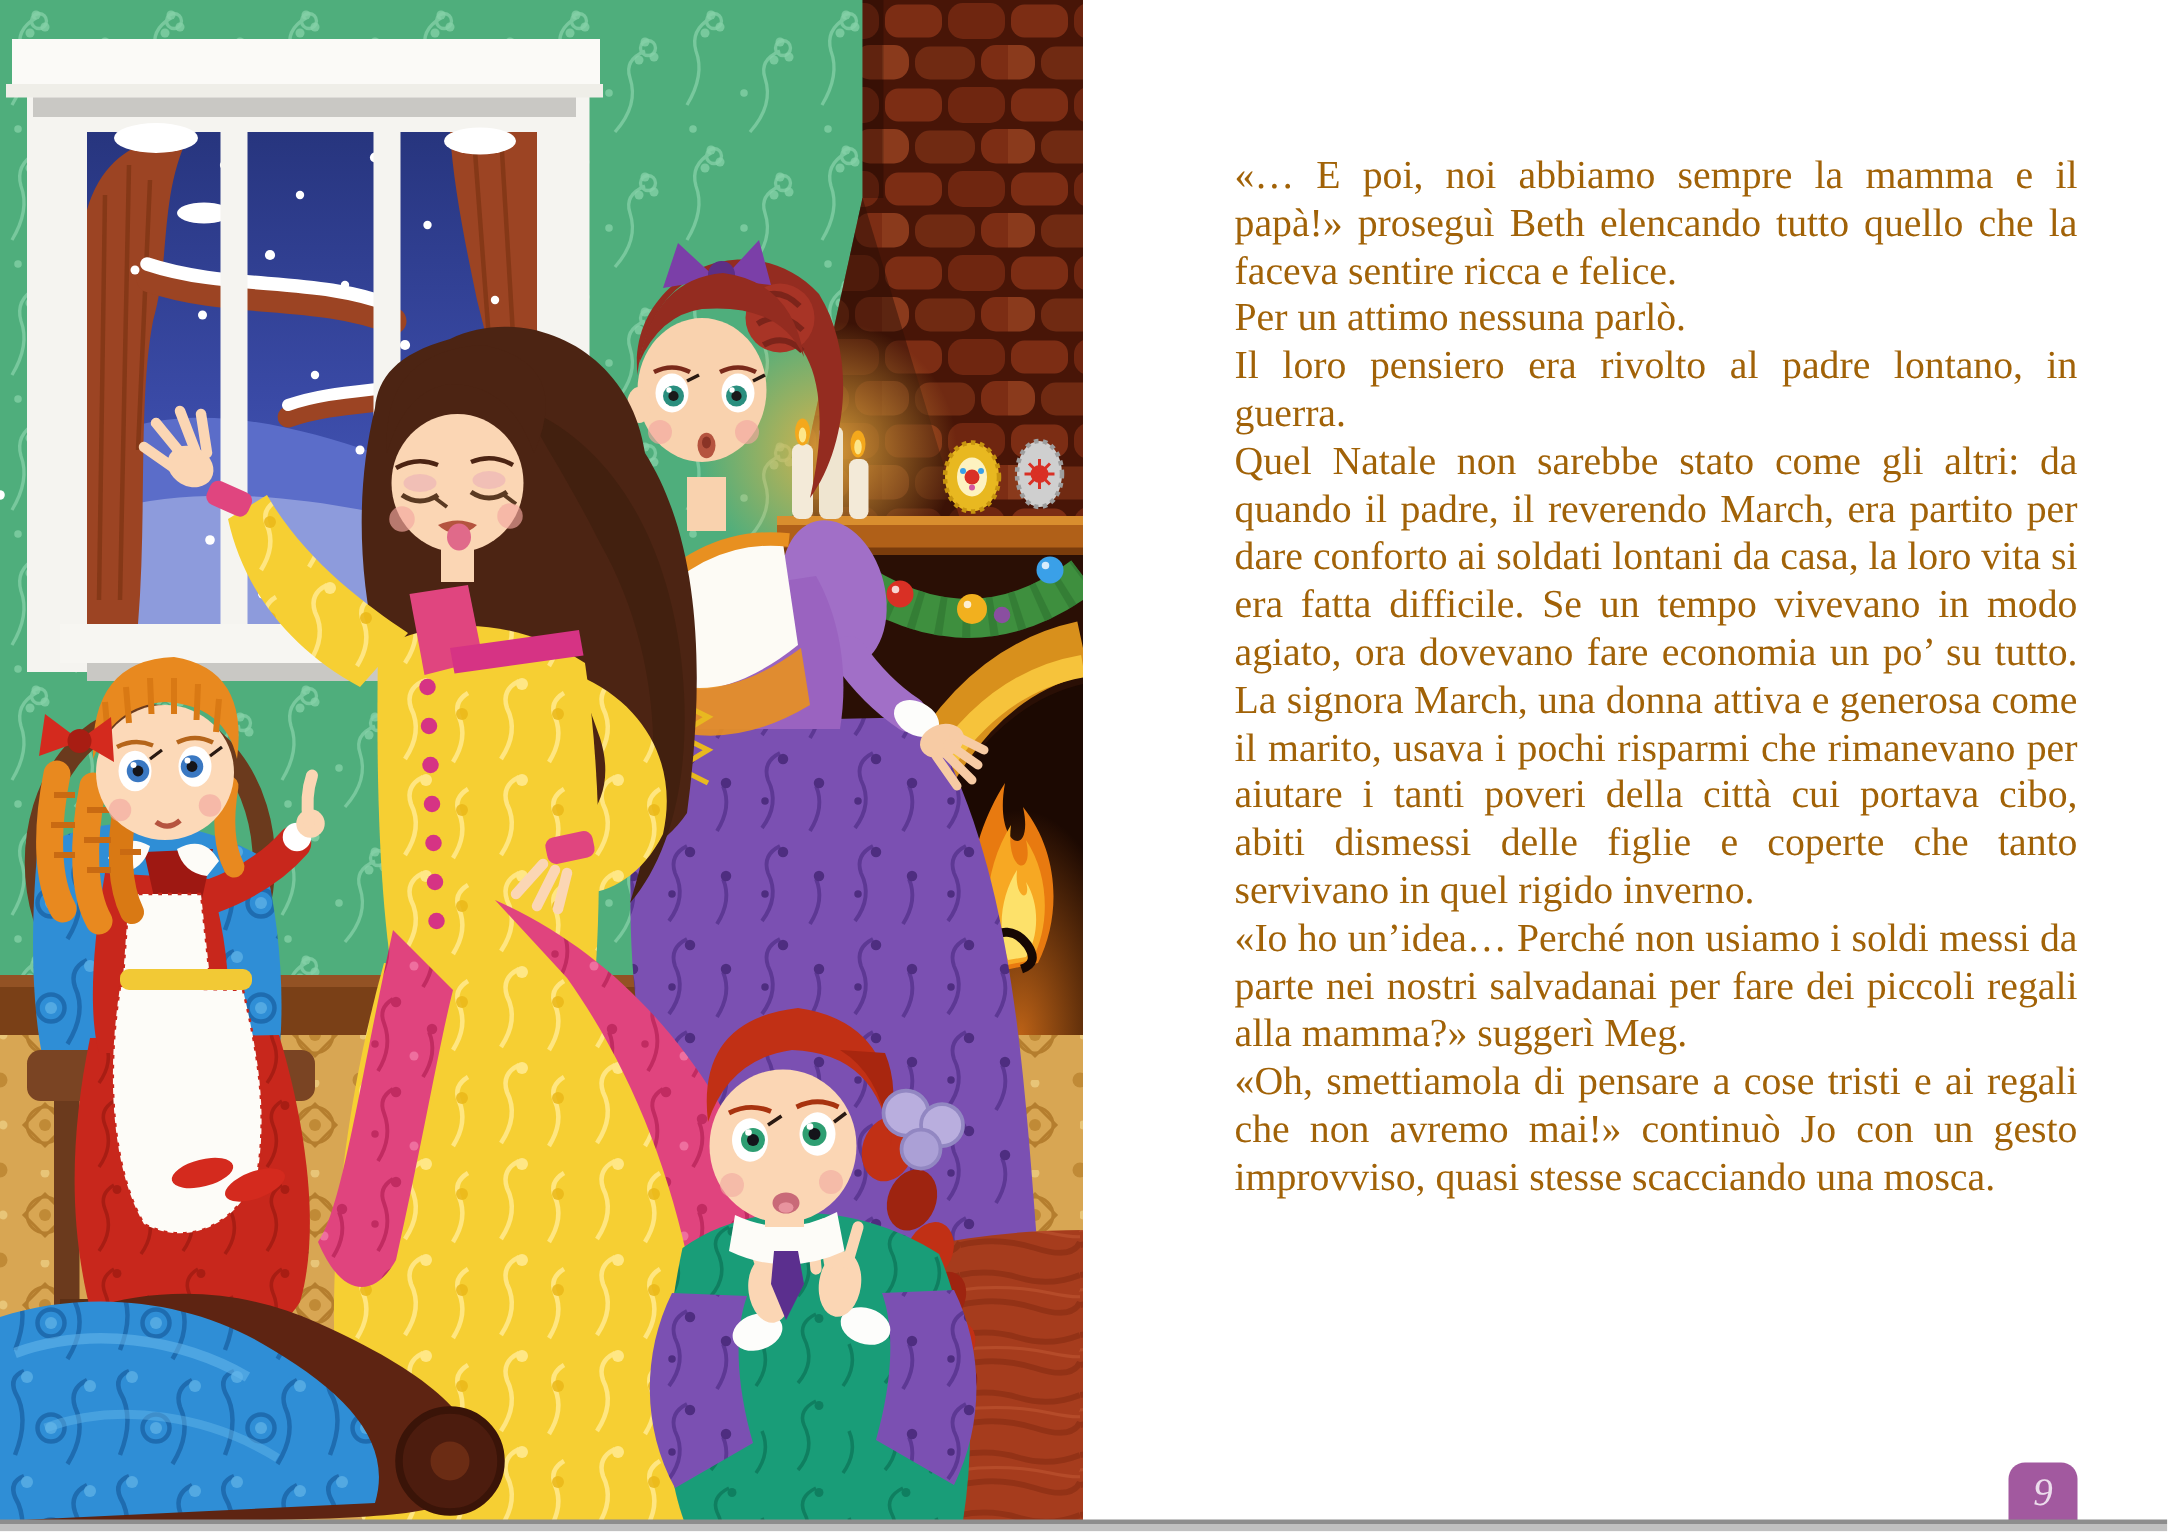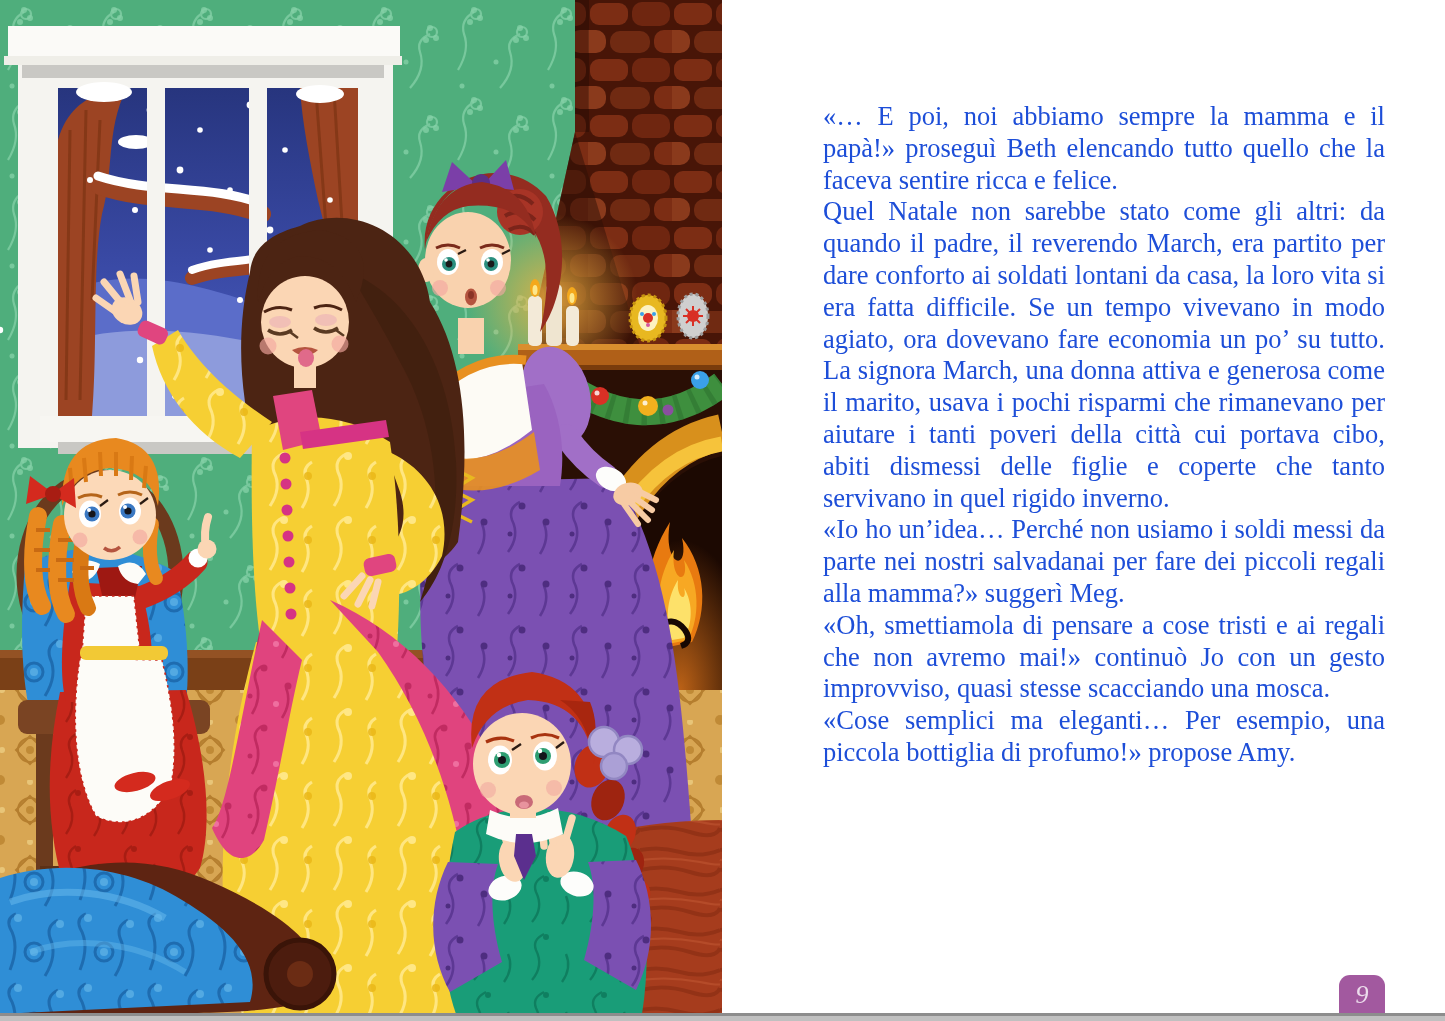--- a/index.html
+++ b/index.html
@@ -1,20 +1,20 @@
 <!DOCTYPE html>
 <html><head>
 <meta charset="utf-8">
 <style>
   html,body{margin:0;padding:0;background:#ffffff;}
   .screen{position:relative;width:1445px;height:1021px;background:#ffffff;overflow:hidden;
           font-family:"Liberation Serif",serif;}
   .illustration{position:absolute;left:0;top:0;width:722px;height:1014px;}
   .text-col{position:absolute;left:823px;top:101px;width:562px;
-            font-size:26.5px;line-height:31.8px;color:#1d4ed8;text-align:justify;}
+            font-size:26.5px;line-height:31.8px;color:#a16207;text-align:justify;}
   .text-col p{margin:0;padding:0;}
   .page-badge{position:absolute;left:1339px;top:975px;width:46px;height:39px;
               background:#a2599f;border-radius:11px 11px 0 0;display:flex;
               align-items:center;justify-content:center;color:#ecdcec;
               font-size:26px;font-style:italic;font-family:"Liberation Serif",serif;}
   .bottom-bar{position:absolute;left:0;top:1013px;width:1445px;height:8px;
               background:linear-gradient(#8d8d8d 0 37%, #c0c0c0 37% 100%);}
 </style>
 </head>
 <body>
@@ -491,24 +491,25 @@
       </g>
       <circle cx="488" cy="790" r="8" fill="#f2a8a0" opacity="0.6"></circle>
         <circle cx="554" cy="788" r="8" fill="#f2a8a0" opacity="0.6"></circle>
       <ellipse cx="524" cy="802" rx="9" ry="7" fill="#c96a78"></ellipse>
       <ellipse cx="524" cy="805" rx="5" ry="3.5" fill="#e8939e"></ellipse>
     </g>
   </svg>
 
   <div class="text-col">
     <p>«… E poi, noi abbiamo sempre la mamma e il papà!» proseguì Beth elencando tutto quello che la faceva sentire ricca e felice.</p>
+    <p>Per un attimo nessuna parlò.</p>
+    <p>Il loro pensiero era rivolto al padre lontano, in guerra.</p>
     <p>Quel Natale non sarebbe stato come gli altri: da quando il padre, il reverendo March, era partito per dare conforto ai soldati lontani da casa, la loro vita si era fatta difficile. Se un tempo vivevano in modo agiato, ora dovevano fare economia un po’ su tutto. La signora March, una donna attiva e generosa come il marito, usava i pochi risparmi che rimanevano per aiutare i tanti poveri della città cui portava cibo, abiti dismessi delle figlie e coperte che tanto servivano in quel rigido inverno.</p>
     <p>«Io ho un’idea… Perché non usiamo i soldi messi da parte nei nostri salvadanai per fare dei piccoli regali alla mamma?» suggerì Meg.</p>
     <p>«Oh, smettiamola di pensare a cose tristi e ai regali che non avremo mai!» continuò Jo con un gesto improvviso, quasi stesse scacciando una mosca.</p>
-    <p>«Cose semplici ma eleganti… Per esempio, una piccola bottiglia di profumo!» propose Amy.</p>
   </div>
 
   <div class="page-badge">
     <span>9</span>
   </div>
 
   <div class="bottom-bar"></div>
 </div>
 
 </body></html>

